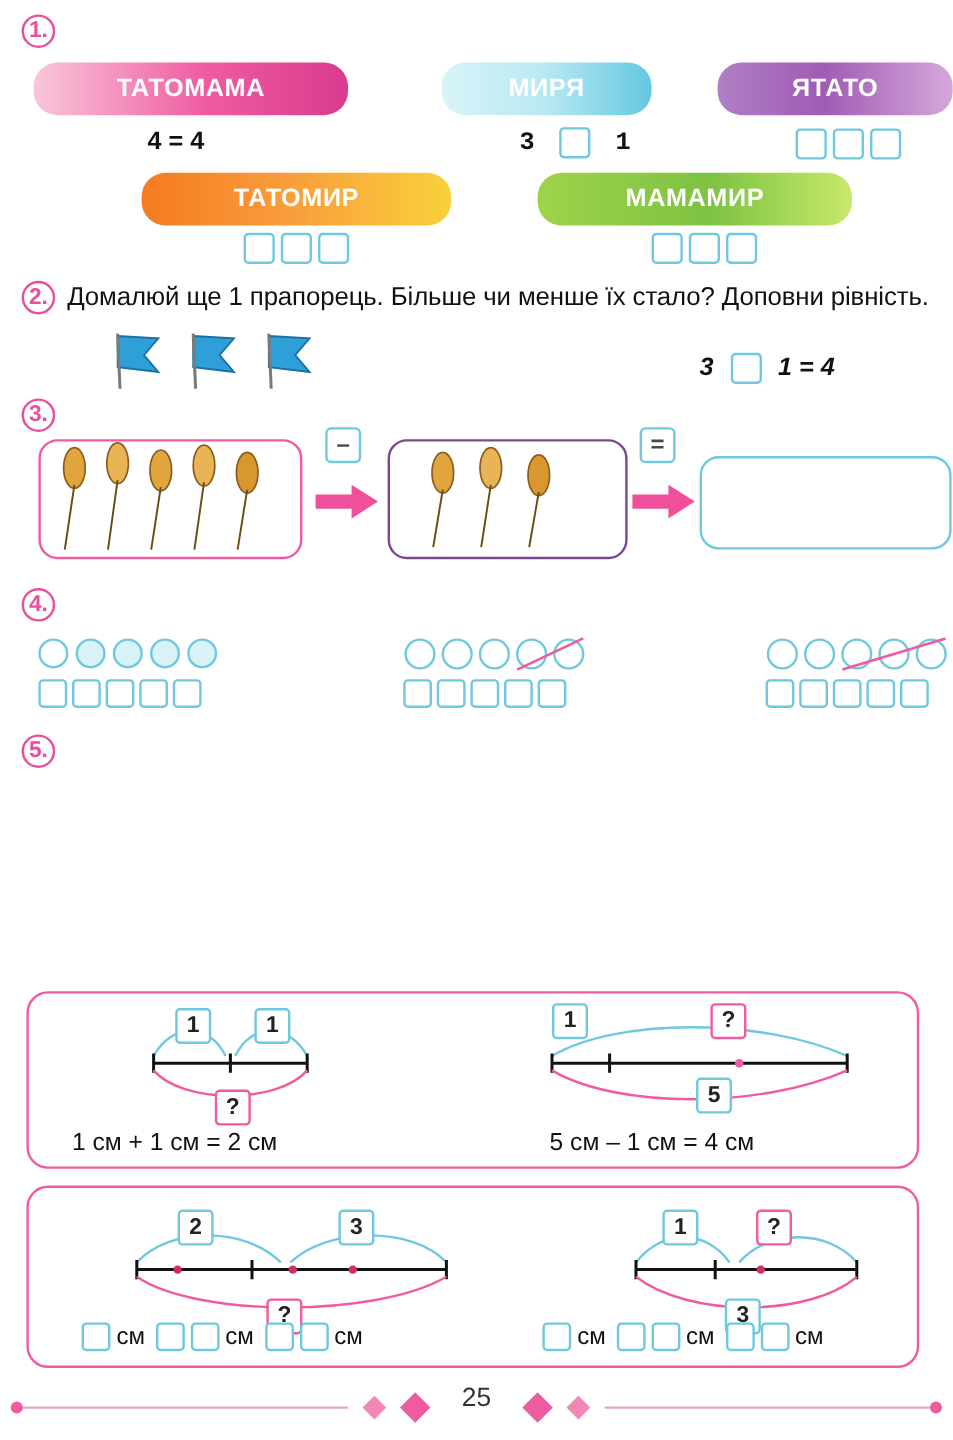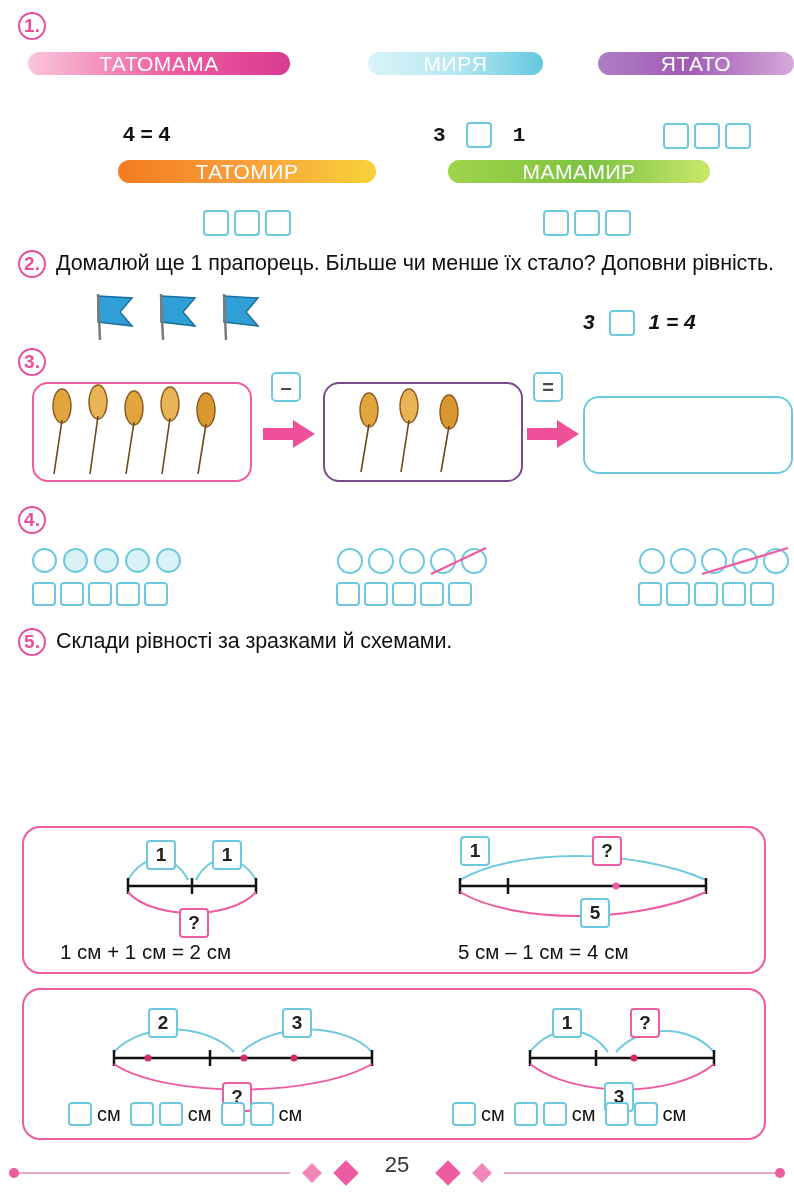--- a/index.html
+++ b/index.html
@@ -32,24 +32,24 @@
   .task-text {
     font-size: 21.5px;
     line-height: 1.25;
     letter-spacing: -0.1px;
   }
 
   
   .t1-words { position: relative; height: 52px; margin-top: 12px; }
   .wordbox {
     position: absolute;
-    height: 23px;
+    height: 44px;
     border-radius: 20px;
     color: #fff;
-    font-weight: normal;
+    font-weight: bold;
     font-size: 21px;
     display: flex; align-items: center; justify-content: center;
     letter-spacing: 0.5px;
   }
   .wordbox span { display: inline-block; }
   .wb1 { left: 10px; top: 0; width: 262px; background: linear-gradient(90deg,#f9c6da 0%, #ef5ba0 55%, #d93b8e 100%); }
   .wb2 { left: 350px; top: 0; width: 175px; background: linear-gradient(90deg,#d8f4f8 0%, #b8e8f2 50%, #63c8e0 100%); color:#fff;}
   .wb3 { left: 580px; top: 0; width: 196px; background: linear-gradient(90deg,#b07fc4 0%, #a05bb5 45%, #d6a8da 100%); }
   .wb4 { left: 100px; top: 0; width: 258px; background: linear-gradient(90deg,#f47b20 0%, #f99f3c 50%, #f7d23a 100%); }
   .wb5 { left: 430px; top: 0; width: 262px; background: linear-gradient(90deg,#9fd34a 0%, #7dc242 55%, #c9e86b 100%); }
@@ -145,21 +145,21 @@
       <div class="wordbox wb2">
         <span>МИР</span>
         <span>Я</span>
       </div>
       <div class="wordbox wb3">
         <span>Я</span>
         <span>ТАТО</span>
       </div>
     </div>
 
-    <div class="eqrow" style="height:36px;margin-top:16px;">
+    <div class="eqrow" style="height:36px;">
       <div class="eq" style="left:105px; top:2px;">4 = 4</div>
       <div class="eq" style="left:415px; top:2px;font-family:Liberation Mono, monospace;">
         <span>3</span>
         <span class="cell" style="margin:0 8px;"></span>
         <span>1</span>
       </div>
       <div class="cells" style="left:645px; top:3px;">
         <span class="cell"></span>
         <span class="cell"></span>
         <span class="cell"></span>
@@ -343,21 +343,20 @@
         <span class="cell sm"></span>
         <span class="cell sm"></span>
         <span class="cell sm"></span>
       </div>
     </div>
   </div>
 
   <div class="task" style="margin-top:18px;">
     <div class="task-head">
       <div class="num">5.</div>
-      <div class="task-text">Склади рівності за зразками й схемами.</div>
     </div>
   </div>
 
   <div class="t5box" style="left:22px; top:826px; width:744px; height:148px;">
 
     <svg style="position:absolute; left:88px; top:18px;" width="240" height="80" viewBox="0 0 240 80">
       <path d="M16,34 C32,6 62,6 76,34" fill="none" stroke="#6fc9de" stroke-width="2"></path>
       <path d="M84,34 C98,6 128,6 144,34" fill="none" stroke="#6fc9de" stroke-width="2"></path>
       <line x1="16" y1="40" x2="144" y2="40" stroke="#111" stroke-width="2.5"></line>
       <line x1="16" y1="32" x2="16" y2="48" stroke="#111" stroke-width="2.5"></line>

